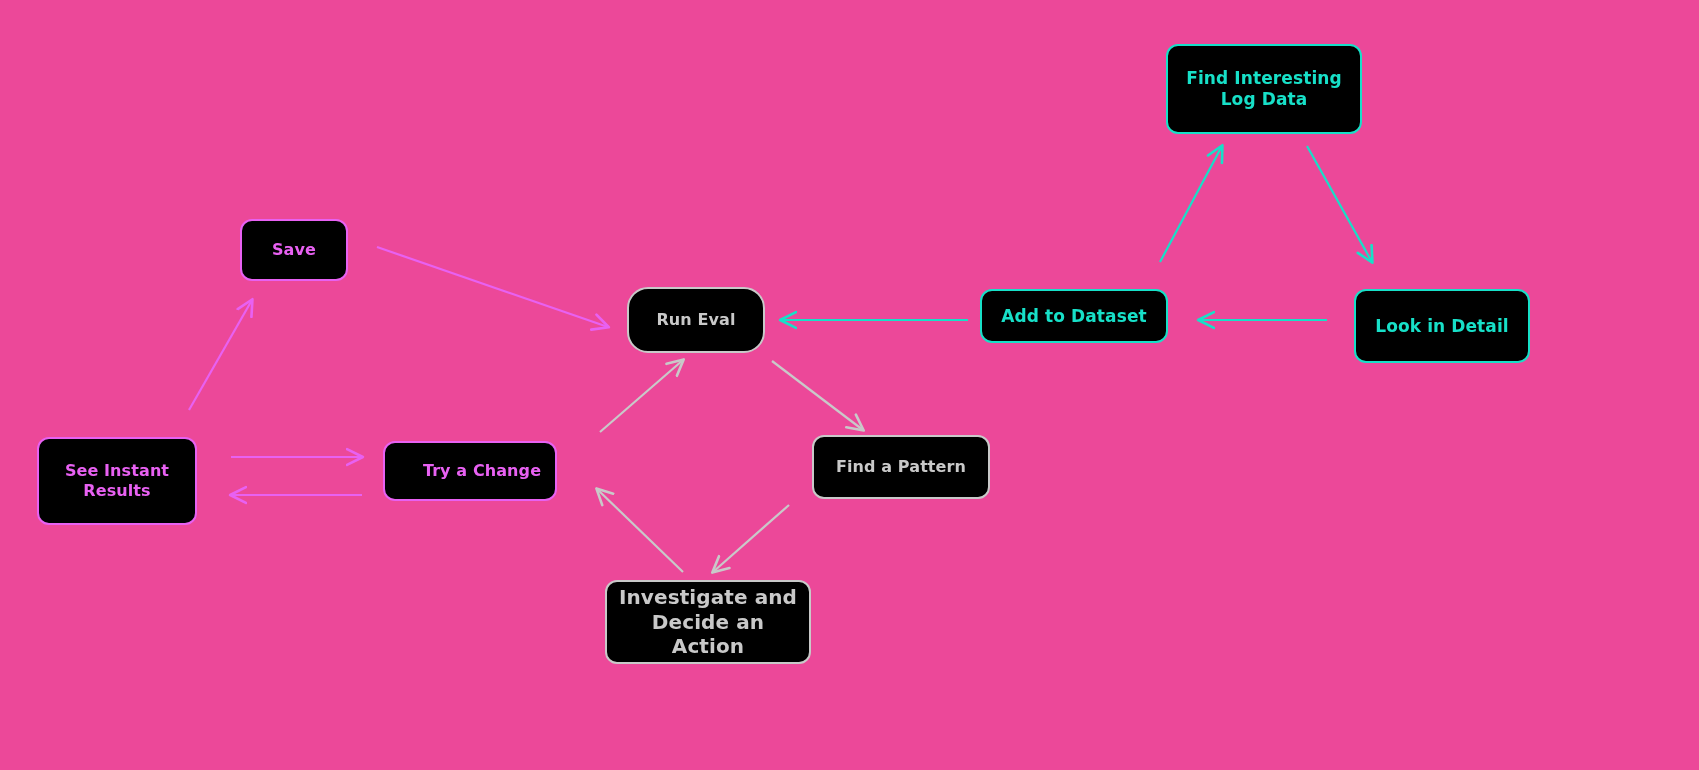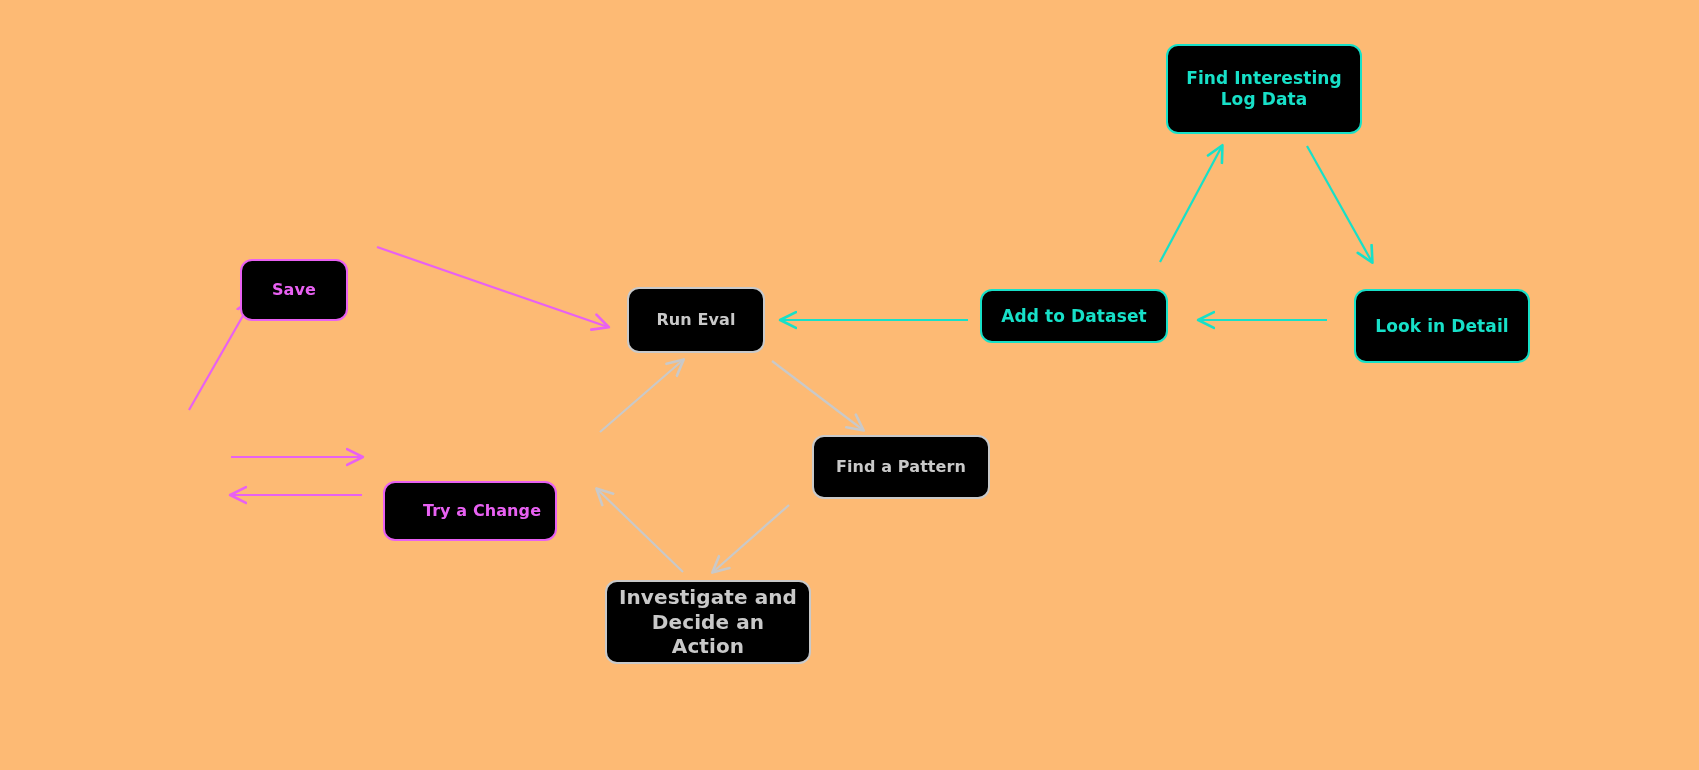--- a/index.html
+++ b/index.html
@@ -11,21 +11,21 @@
   body {
     width: 1699px;
     height: 770px;
     overflow: hidden;
     font-family: "DejaVu Sans", "Liberation Sans", sans-serif;
   }
   #diagram-root {
     position: relative;
     width: 1699px;
     height: 770px;
-    background: #fdba74;
+    background: #ec4899;
   }
   #edge-layer {
     position: absolute;
     left: 0;
     top: 0;
     width: 1699px;
     height: 770px;
   }
   .node {
     position: absolute;
@@ -38,21 +38,21 @@
     border-width: 2.5px;
     border-radius: 12px;
     background: #000000;
     font-weight: bold;
     letter-spacing: 0.1px;
     line-height: 1.22;
     white-space: pre-line;
     padding: 4px 10px;
   }
   .node.cyan  { border-color: #17E0C8; color: #17E0C8; }
-  .node.magenta { border-color: #E861F2; color: #E861F2; margin-top: 40px; }
+  .node.magenta { border-color: #E861F2; color: #E861F2; }
   .node.grey  { border-color: #C9C9C9; color: #C9C9C9; }
 </style>
 </head>
 <body>
 
 <div id="diagram-root">
 
   <svg id="edge-layer" viewBox="0 0 1699 770" xmlns="http://www.w3.org/2000/svg">
     <defs>
       <marker id="head-magenta" markerWidth="9" markerHeight="9" refX="7.4" refY="4.5" orient="auto" markerUnits="strokeWidth">
@@ -90,25 +90,27 @@
     <line x1="1307" y1="146" x2="1372" y2="262" stroke="#17E0C8" stroke-width="2.2" marker-end="url(#head-cyan)"></line>
   </svg>
 
   <div class="node cyan" style="left:1166px; top:44px; width:196px; height:90px; font-size:17px;">Find Interesting
 Log Data</div>
 
   <div class="node cyan" style="left:1354px; top:289px; width:176px; height:74px; font-size:17px;">Look in Detail</div>
 
   <div class="node cyan" style="left:980px; top:289px; width:188px; height:54px; font-size:17px;">Add to Dataset</div>
 
-  <div class="node grey" style="left:627px; top:287px; width:138px; height:66px; font-size:16px;">Run Eval</div>
+  <div class="node grey" style="left:627px; top:287px; width:138px; height:66px; font-size:16px;border-radius:21px;">Run Eval</div>
 
   <div class="node grey" style="left:812px; top:435px; width:178px; height:64px; font-size:16px;">Find a Pattern</div>
 
   <div class="node grey" style="left:605px; top:580px; width:206px; height:84px; font-size:20px;">Investigate and
 Decide an Action</div>
 
   <div class="node magenta" style="left:383px; top:441px; width:174px; height:60px; font-size:16px;padding-left:34px;">Try a Change</div>
 
+  <div class="node magenta" style="left:37px; top:437px; width:160px; height:88px; font-size:16px;">See Instant
+Results</div>
 
   <div class="node magenta" style="left:240px; top:219px; width:108px; height:62px; font-size:16px;">Save</div>
 
 </div>
 
 </body></html>

